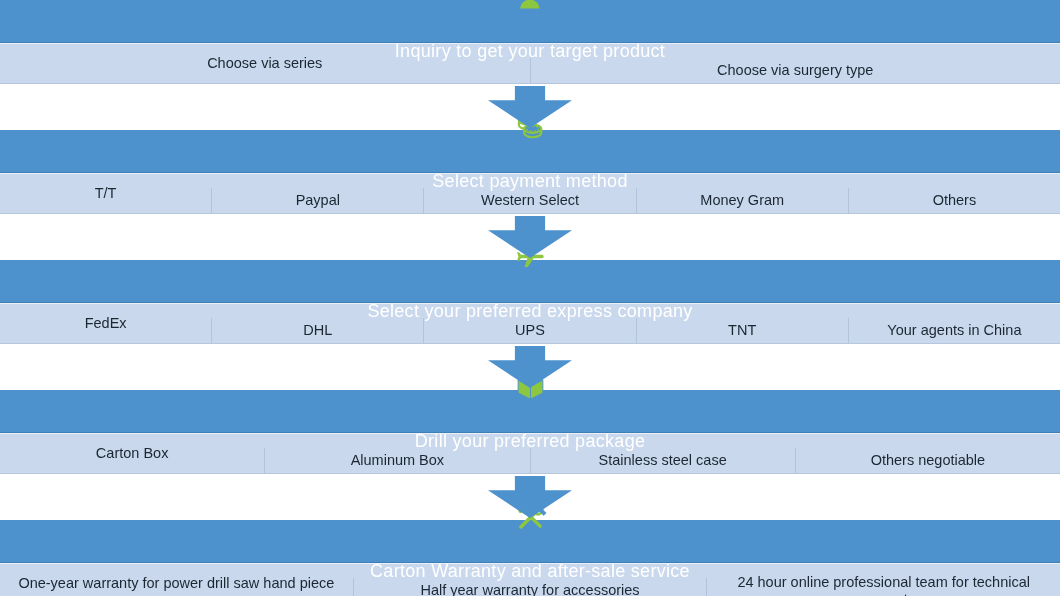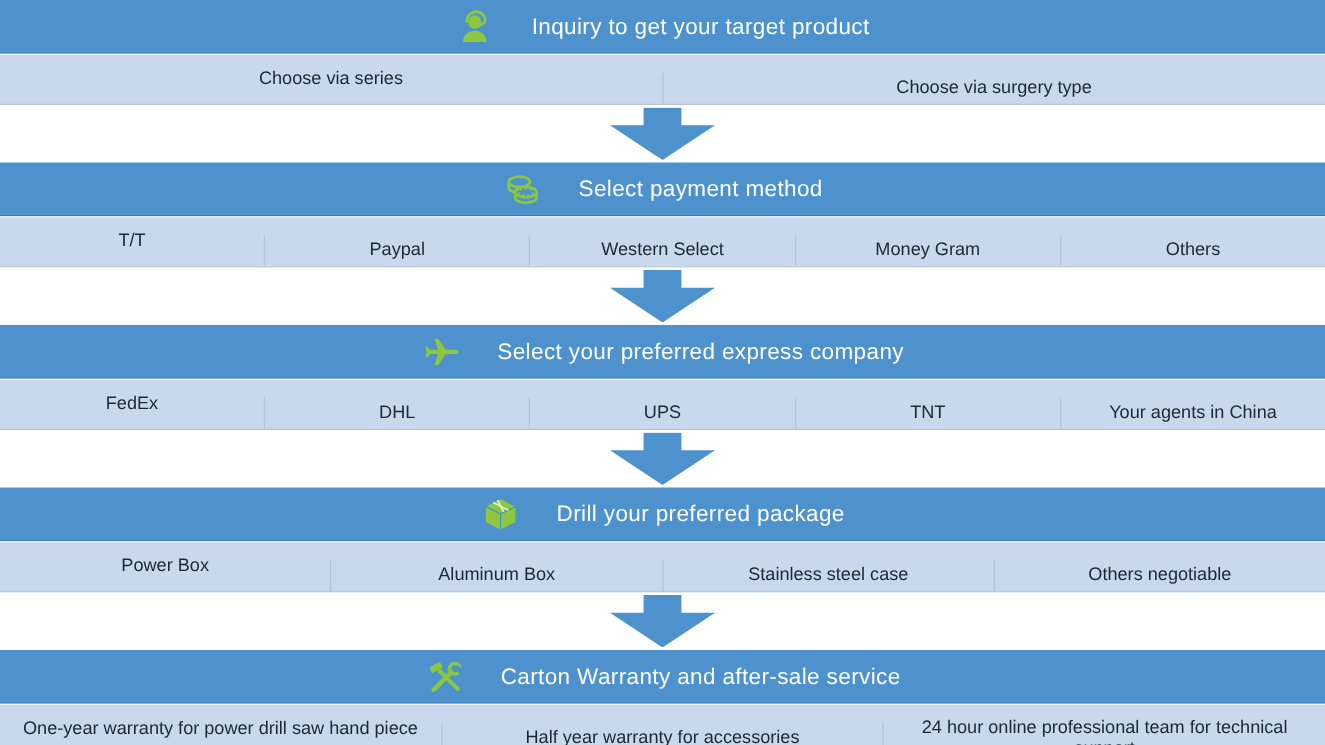--- a/index.html
+++ b/index.html
@@ -12,20 +12,21 @@
   .flow { display: flex; flex-direction: column; width: 1060px; }
 
   .step-header {
     height: 42px;
     background: #4d92cd;
     display: flex;
     align-items: center;
     justify-content: center;
     gap: 28px;
     border-bottom: 1px solid #3f7fb6;
+    flex-direction: column;
   }
   .step-title {
     color: #ffffff;
     font-size: 18px;
     letter-spacing: 0.3px;
   }
   .icon { display: flex; align-items: center; }
   .icon svg { width: 33px; height: 33px; display: block; }
 
   .step-options {
@@ -151,21 +152,21 @@
             <polygon points="3,7.3 12,11.8 12,21.2 3,16.7"></polygon>
             <polygon points="21,7.3 12,11.8 12,21.2 21,16.7"></polygon>
           </g>
           <polyline points="7.5,5 16.5,9.5" stroke="#ffffff" stroke-width="0.9" fill="none" opacity="0.85"></polyline>
           <polyline points="10.2,3.7 13.8,10.6" stroke="#ffffff" stroke-width="0.9" fill="none" opacity="0.85"></polyline>
         </svg>
       </span>
       <span class="step-title">Drill your preferred package</span>
     </div>
     <div class="step-options">
-      <div class="cell">Power Box</div>
+      <div class="cell">Carton Box</div>
       <div class="cell">Aluminum Box</div>
       <div class="cell">Stainless steel case</div>
       <div class="cell">Others negotiable</div>
     </div>
   </section>
 
   <div class="gap">
     <div class="down-arrow"></div>
   </div>
 

